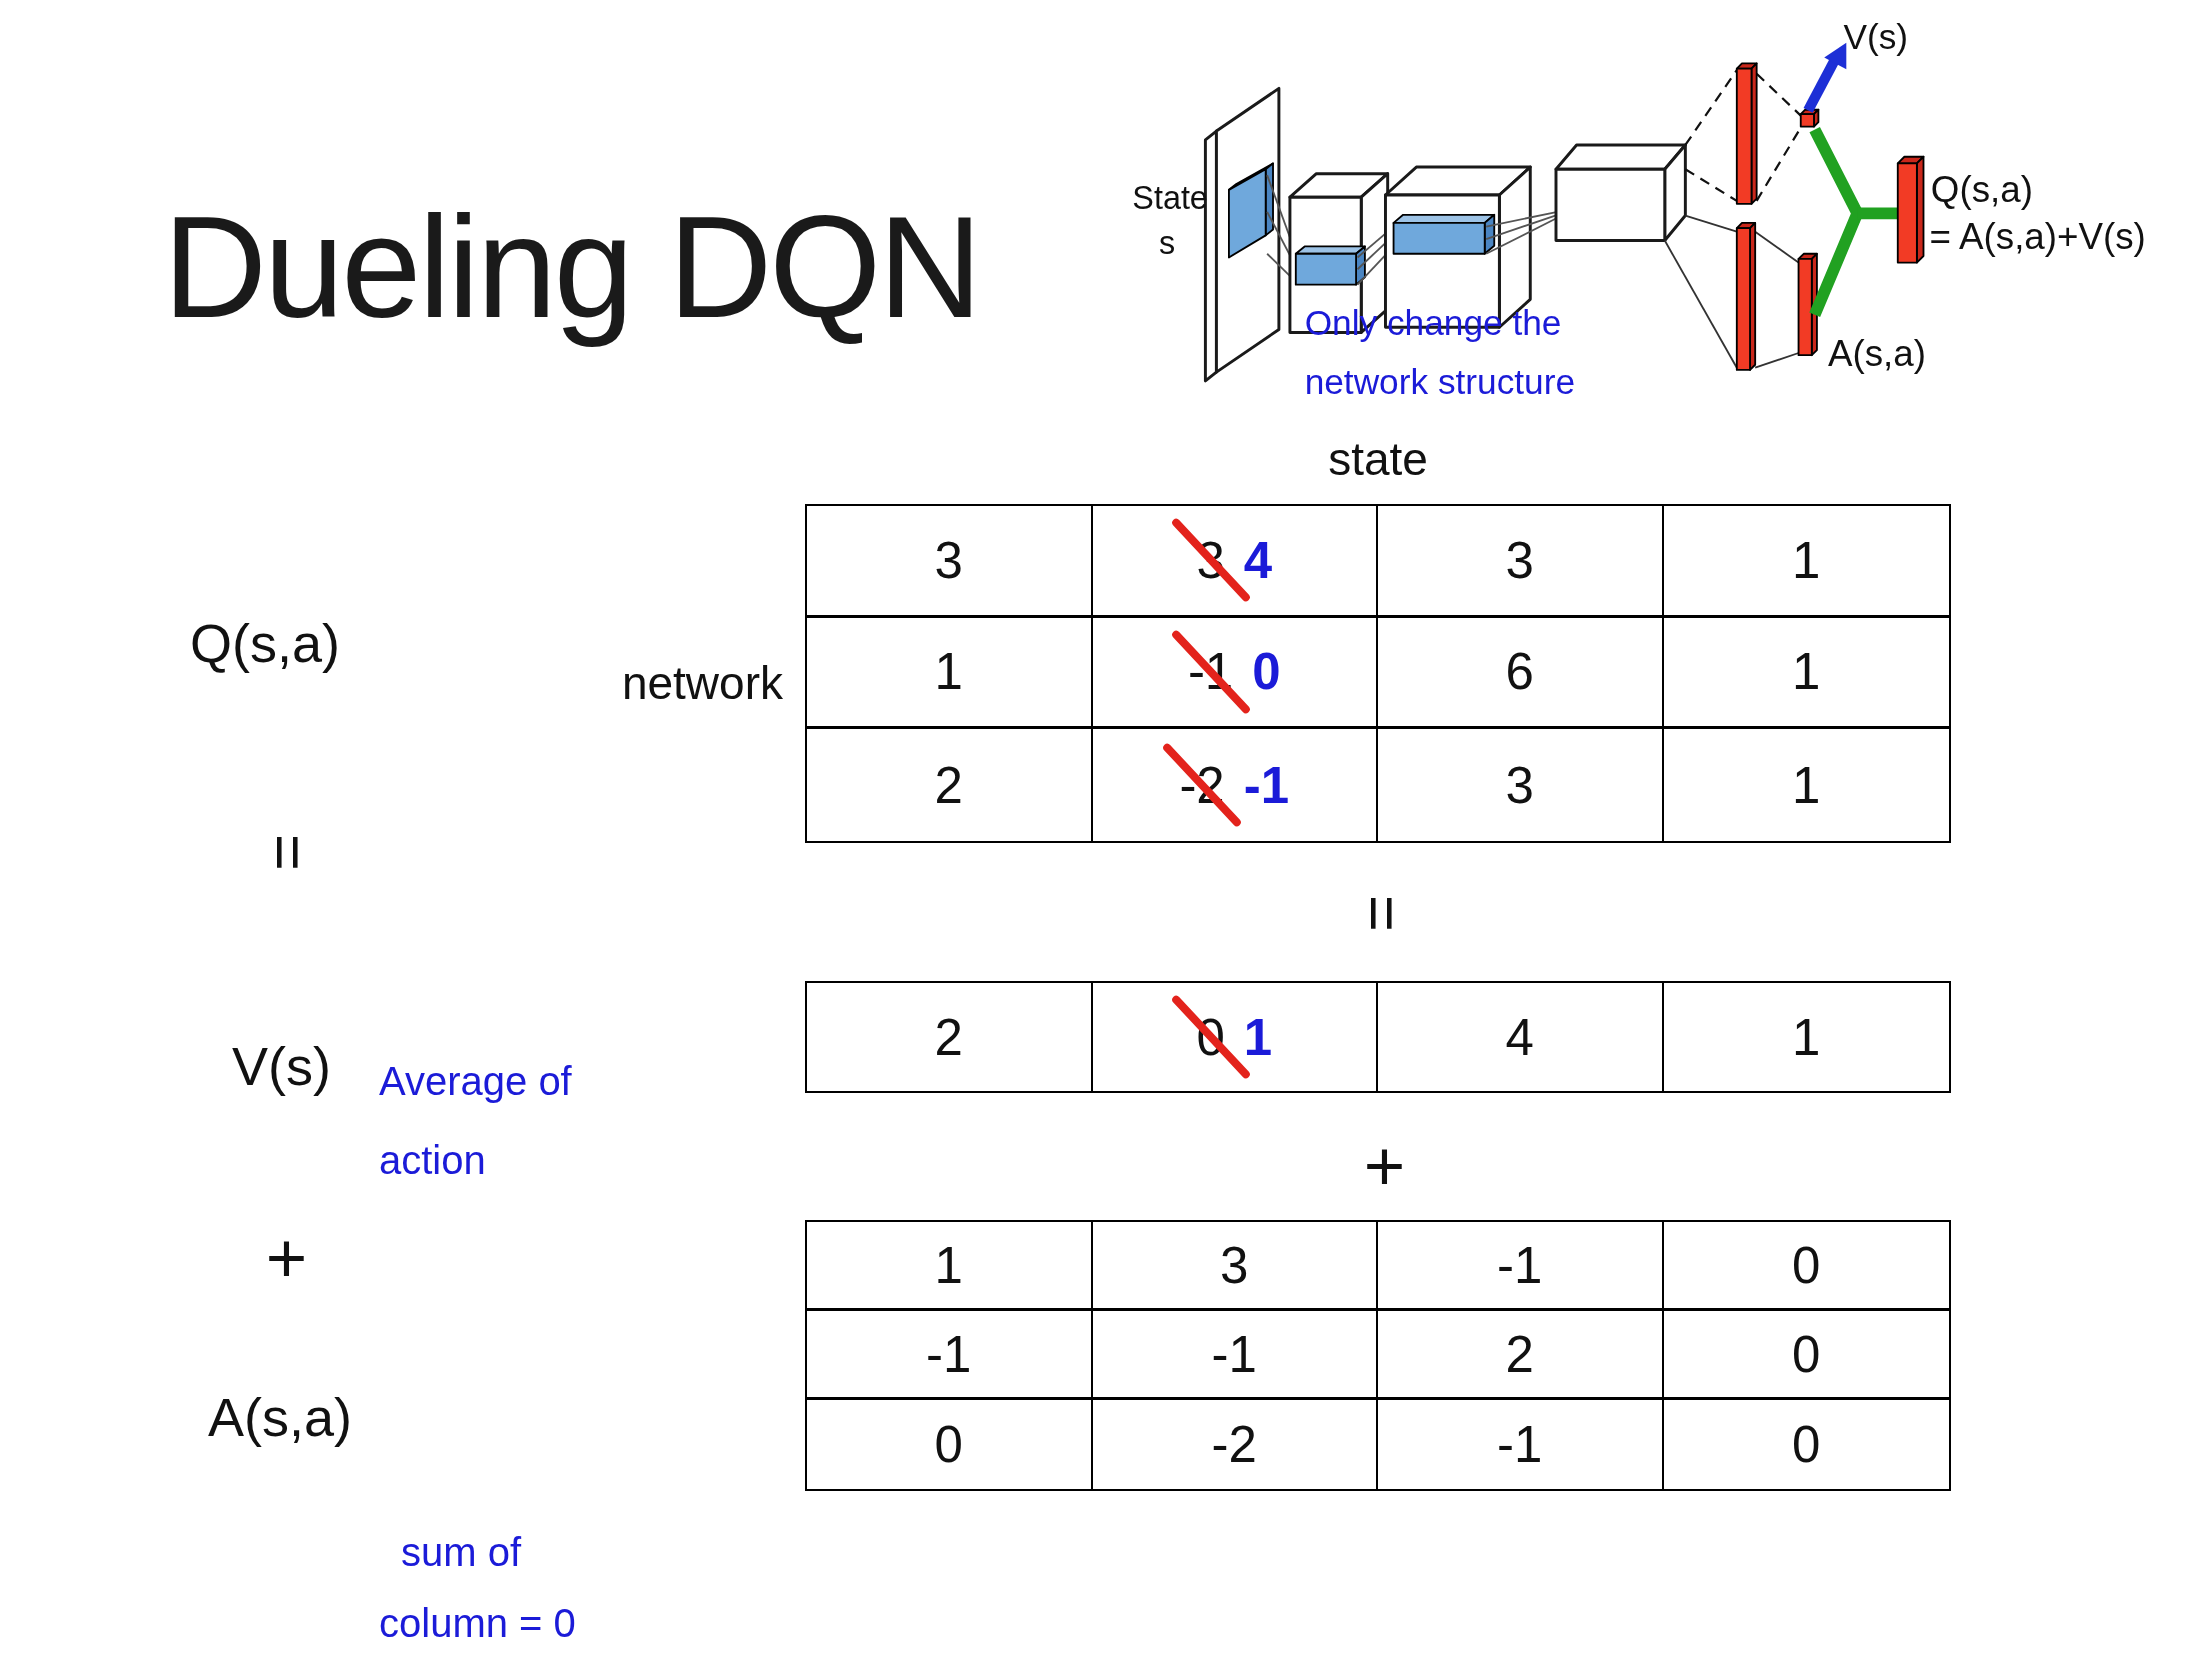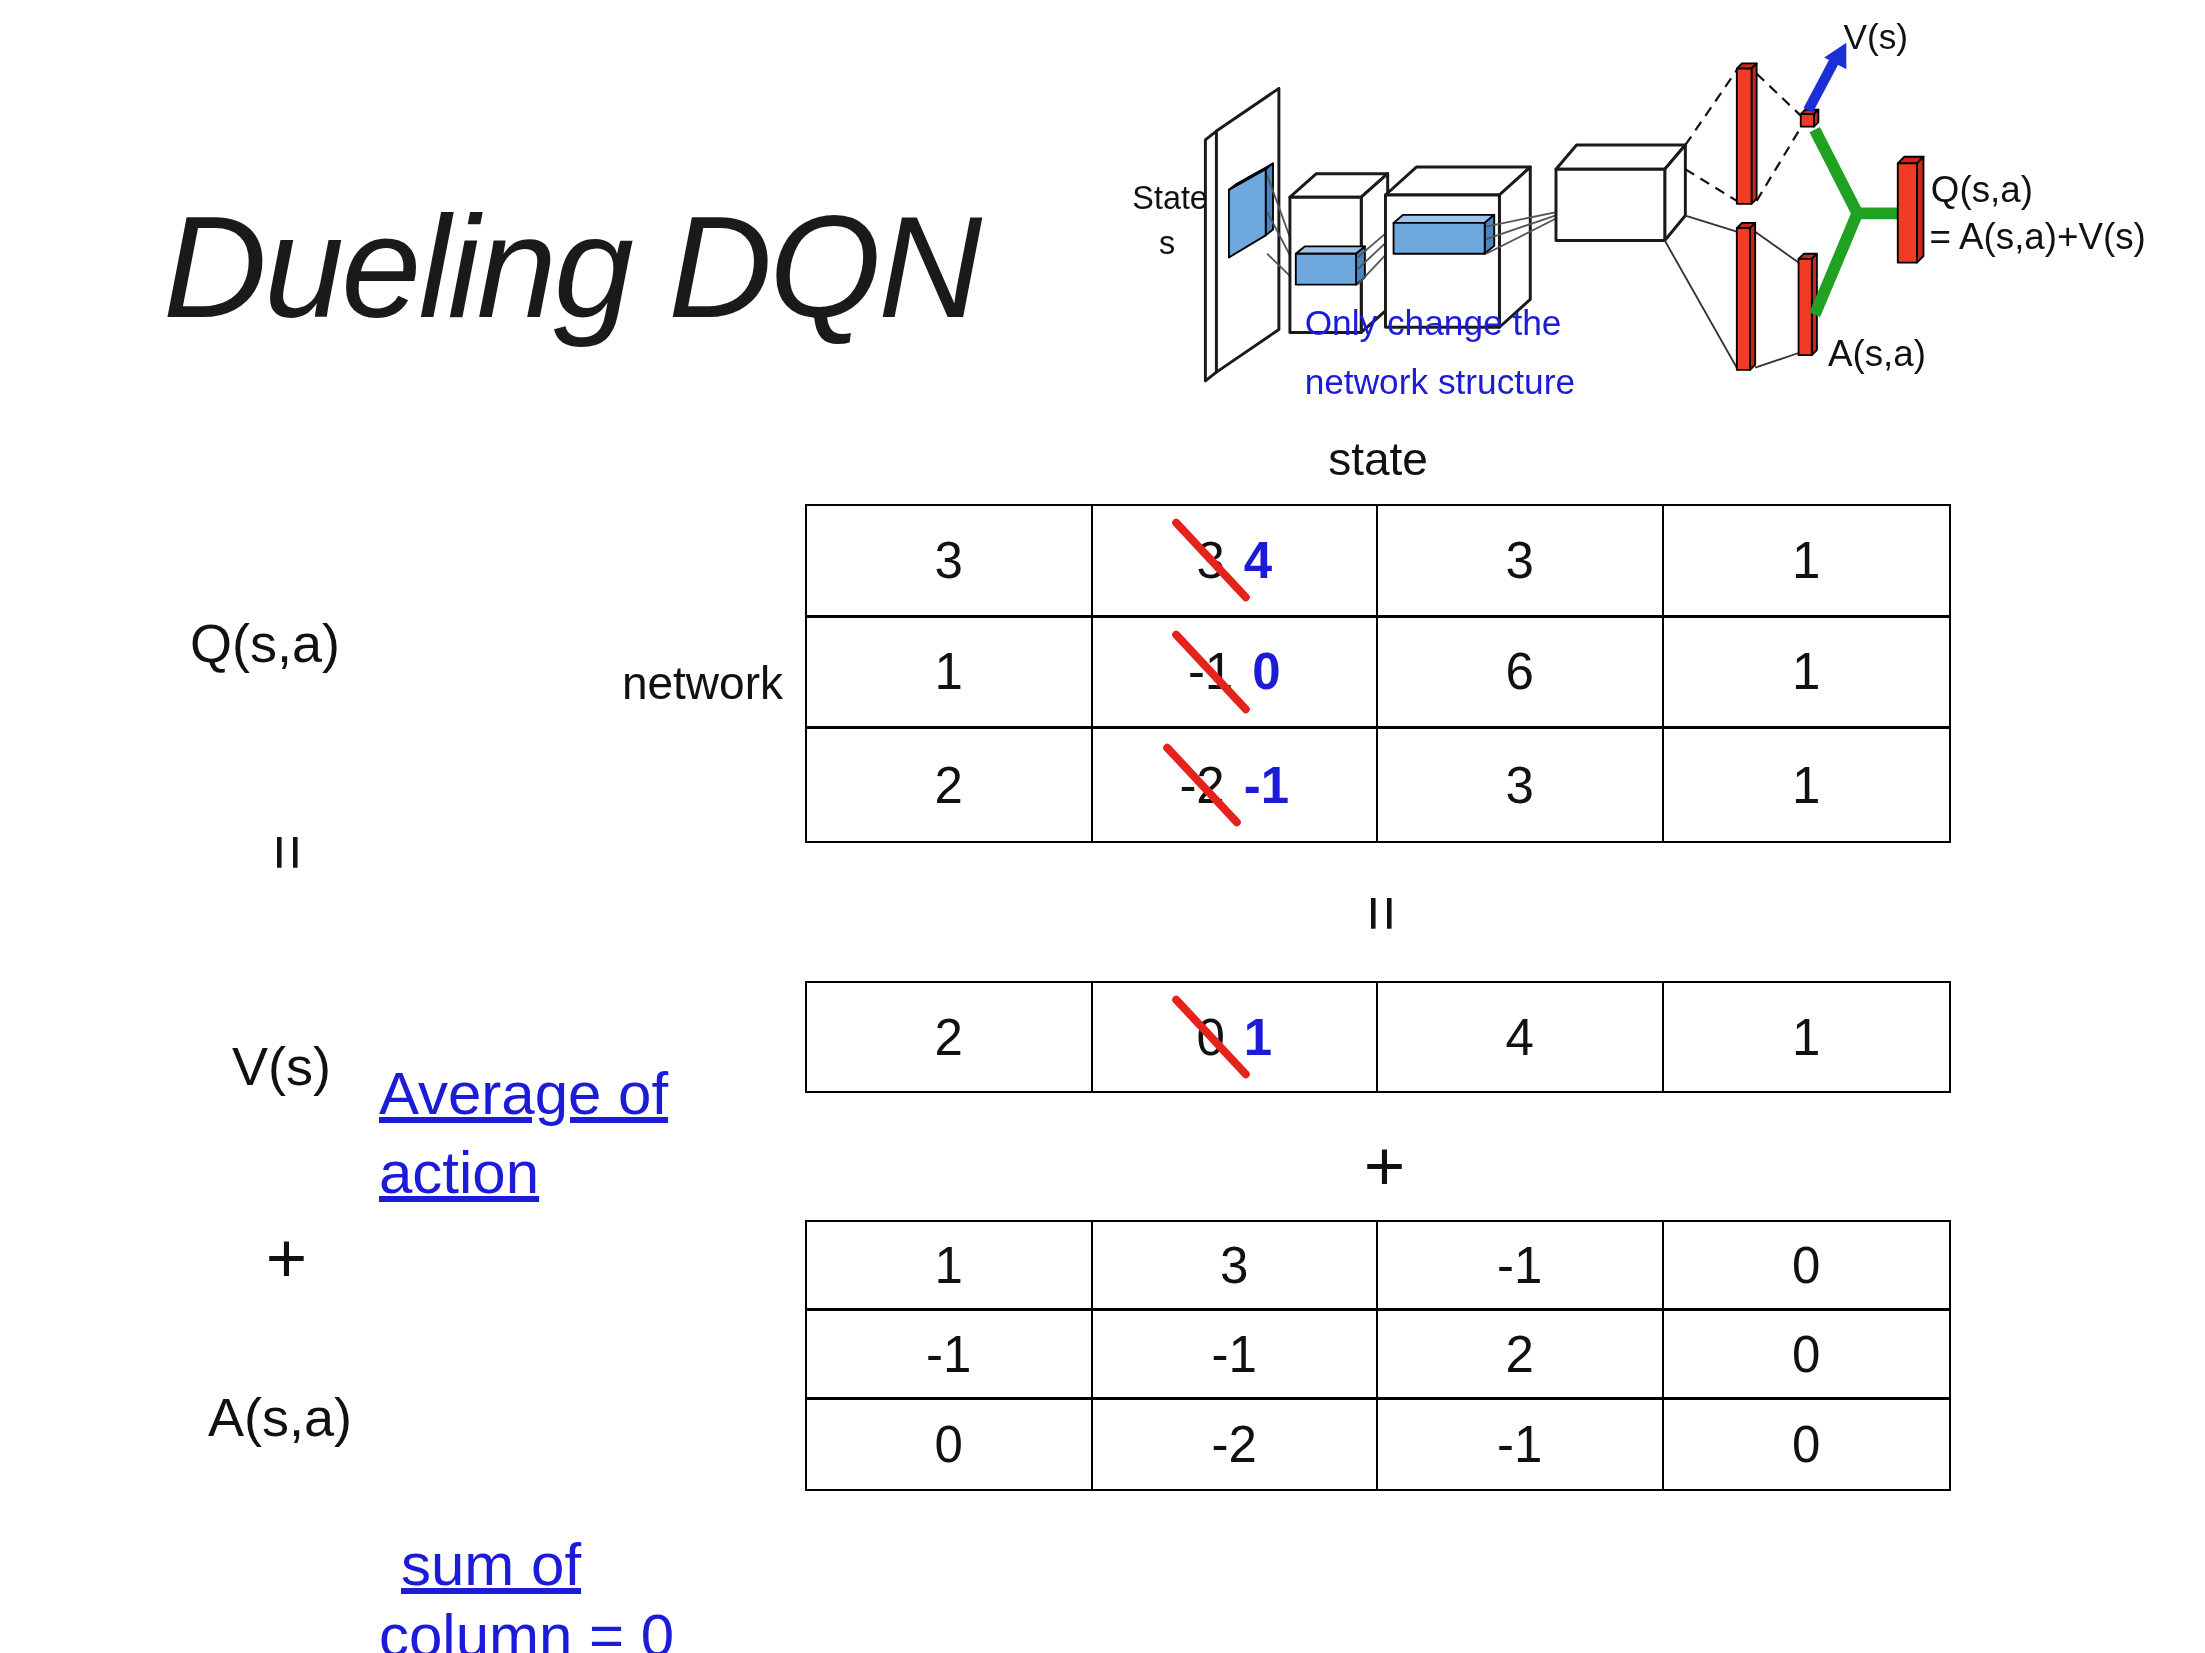--- a/index.html
+++ b/index.html
@@ -3,24 +3,24 @@
 <meta charset="utf-8">
 <style>
   :root{
     --blue:#1b1bd8; --strike:#e3231c; --bar-red:#f23b25; --bar-red-dark:#c9271b;
     --green:#21a121; --lblue:#6fa8dc; --lblue-top:#9dc3e6; --lblue-side:#4a85c2;
   }
   html,body{margin:0;padding:0;background:#fff;}
   .slide{position:relative;width:2205px;height:1654px;background:#fff;overflow:hidden;
          font-family:"Liberation Sans", sans-serif;color:#111;}
   .abs{position:absolute;}
-  .title{left:163px;top:185px;font-size:144px;font-weight:300;letter-spacing:-2.9px;color:#1a1a1a;white-space:nowrap;font-style:italic;}
+  .title{left:163px;top:185px;font-size:144px;font-weight:300;letter-spacing:-2.9px;color:#1a1a1a;white-space:nowrap;}
   .lbl{font-size:54px;color:#111;white-space:nowrap;}
   .small-lbl{font-size:46px;color:#111;white-space:nowrap;}
-  .blue-note{font-size:60px;color:var(--blue);white-space:nowrap;text-decoration:underline;}
+  .blue-note{font-size:40px;color:var(--blue);white-space:nowrap;}
   .op{width:81px;height:81px;display:flex;align-items:center;justify-content:center;font-size:63px;color:#111;}
   .rot90{transform:rotate(90deg);}
   .plus{font-size:71px;}
   
   .mtable{position:absolute;display:grid;grid-template-columns:repeat(4,1fr);grid-auto-rows:1fr;
           border:2.9px solid #000;background:#fff;box-sizing:border-box;}
   .mcell{border-right:2.2px solid #000;border-bottom:3.7px solid #000;display:flex;align-items:center;
          justify-content:center;gap:19px;position:relative;box-sizing:border-box;}
   .mcell:nth-child(4n){border-right:none;}
   .mcell:nth-last-child(-n+4){border-bottom:none;}

